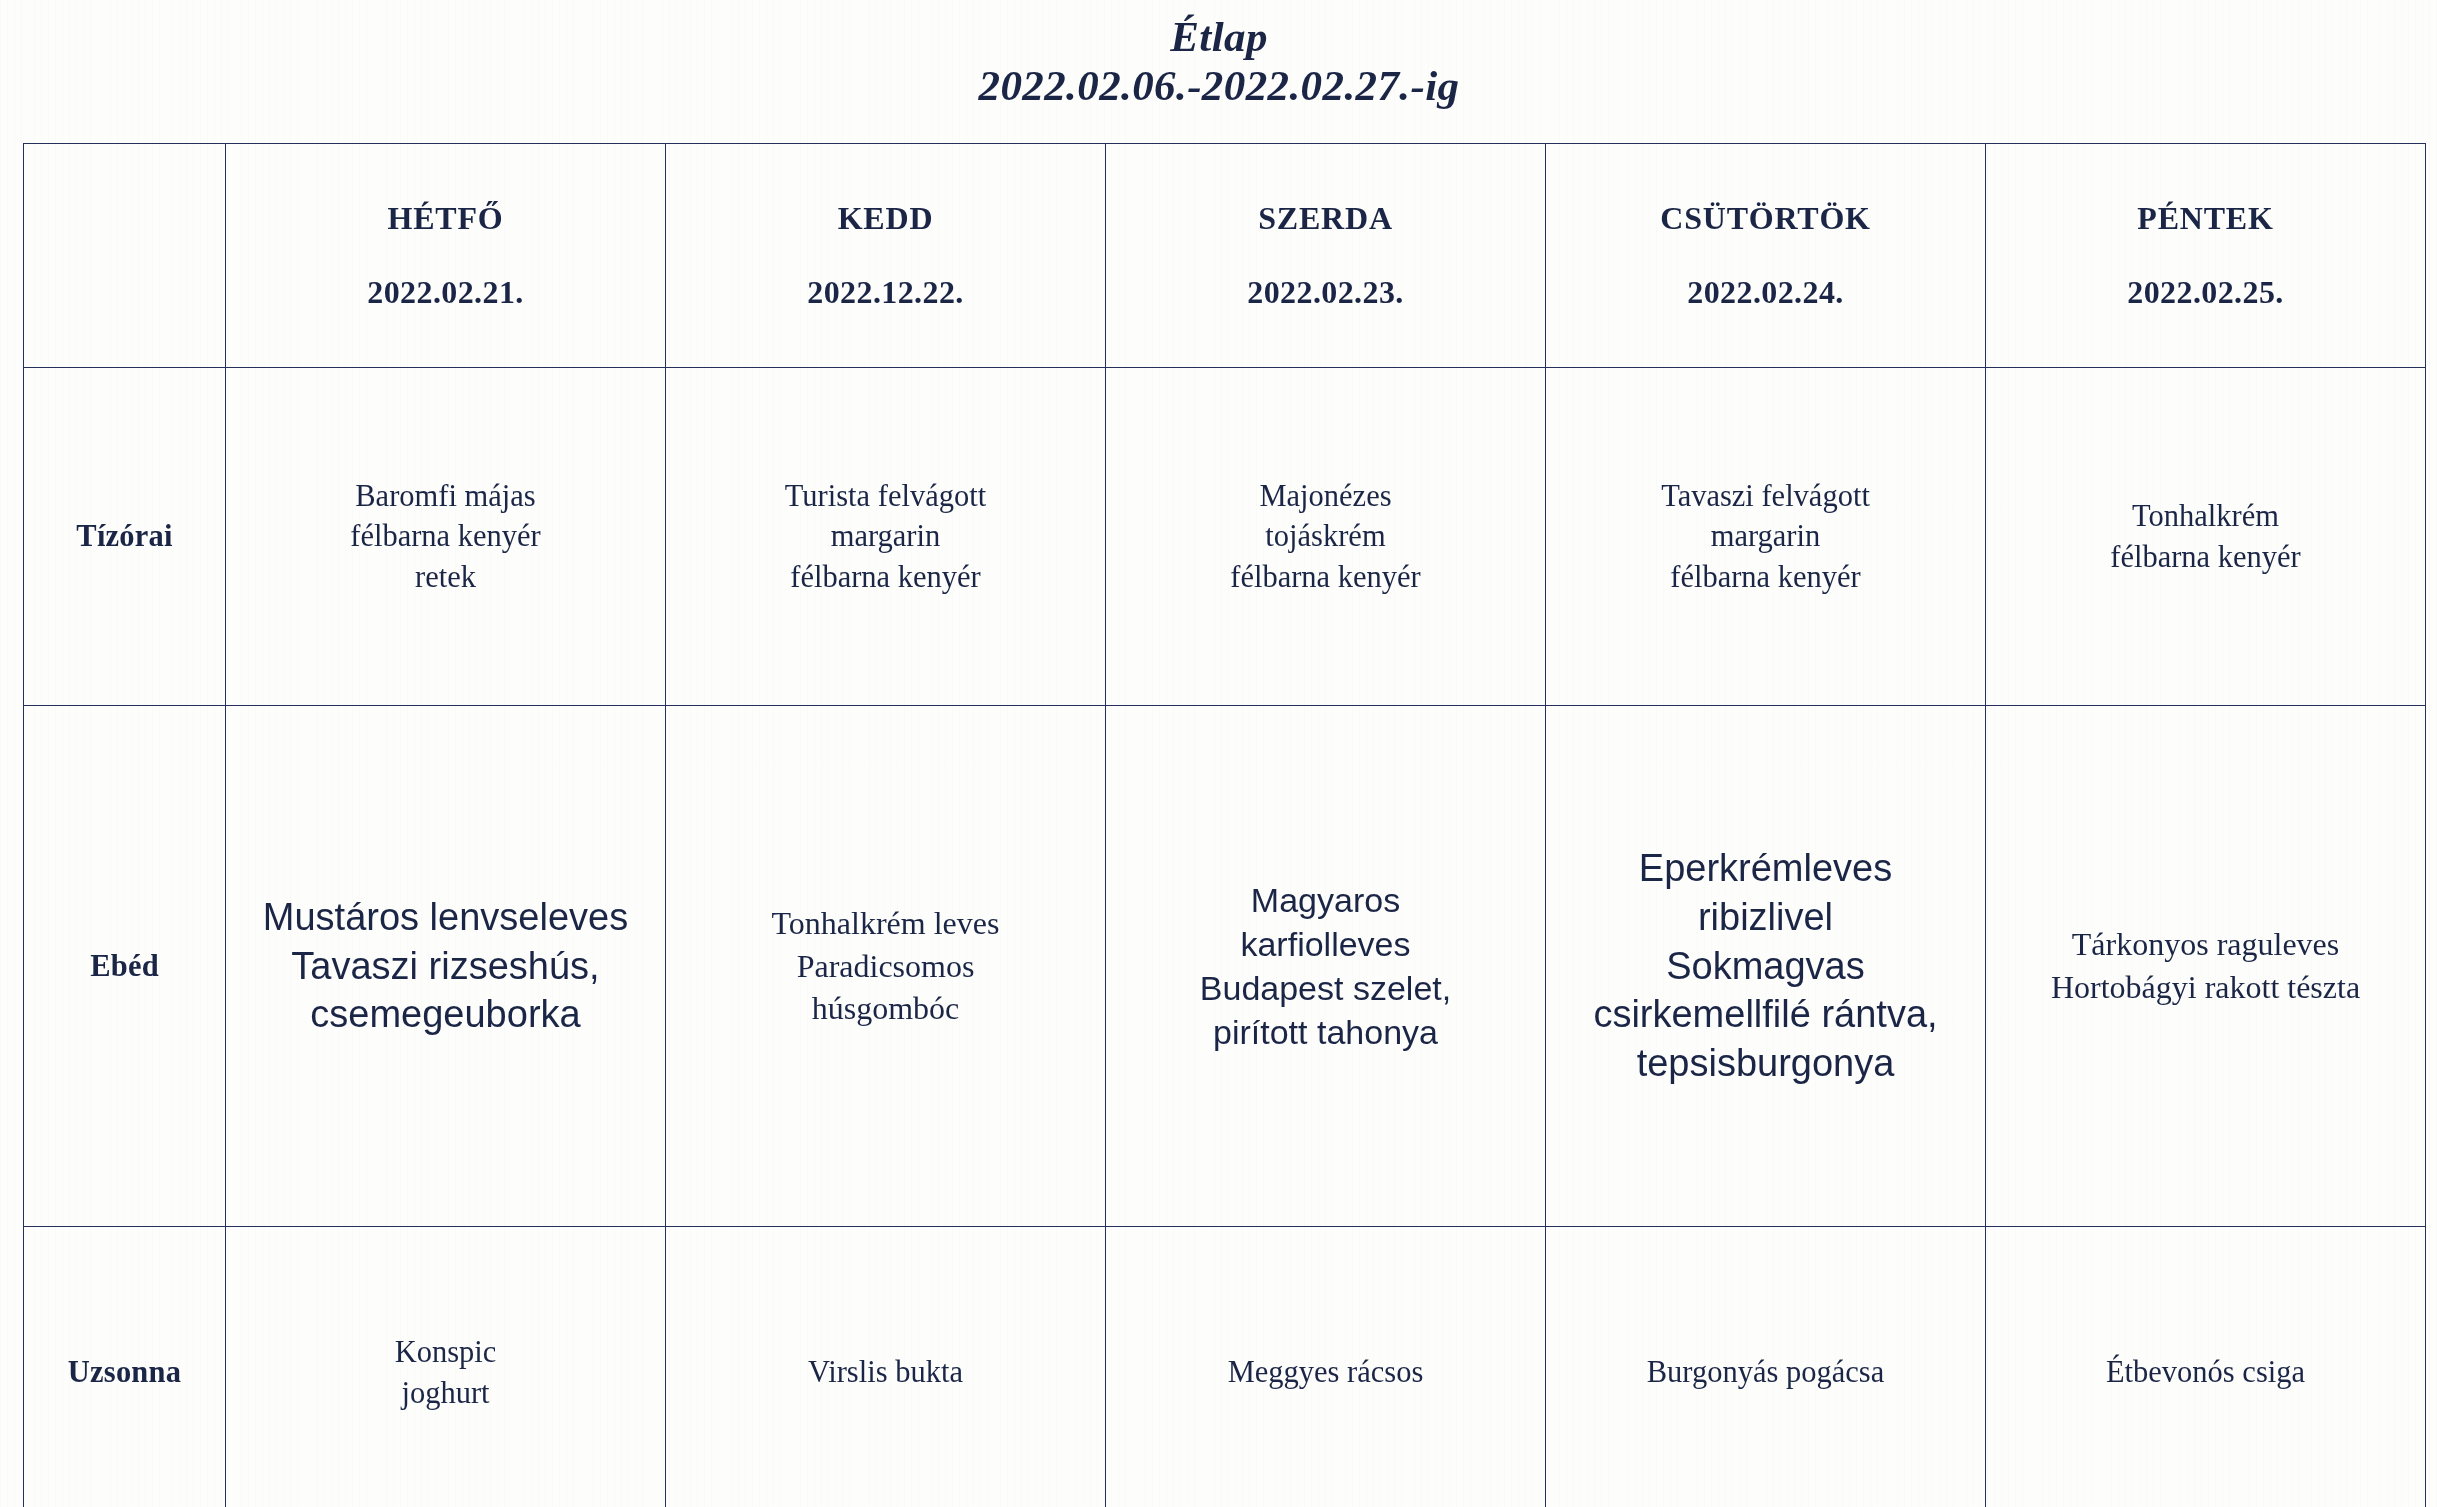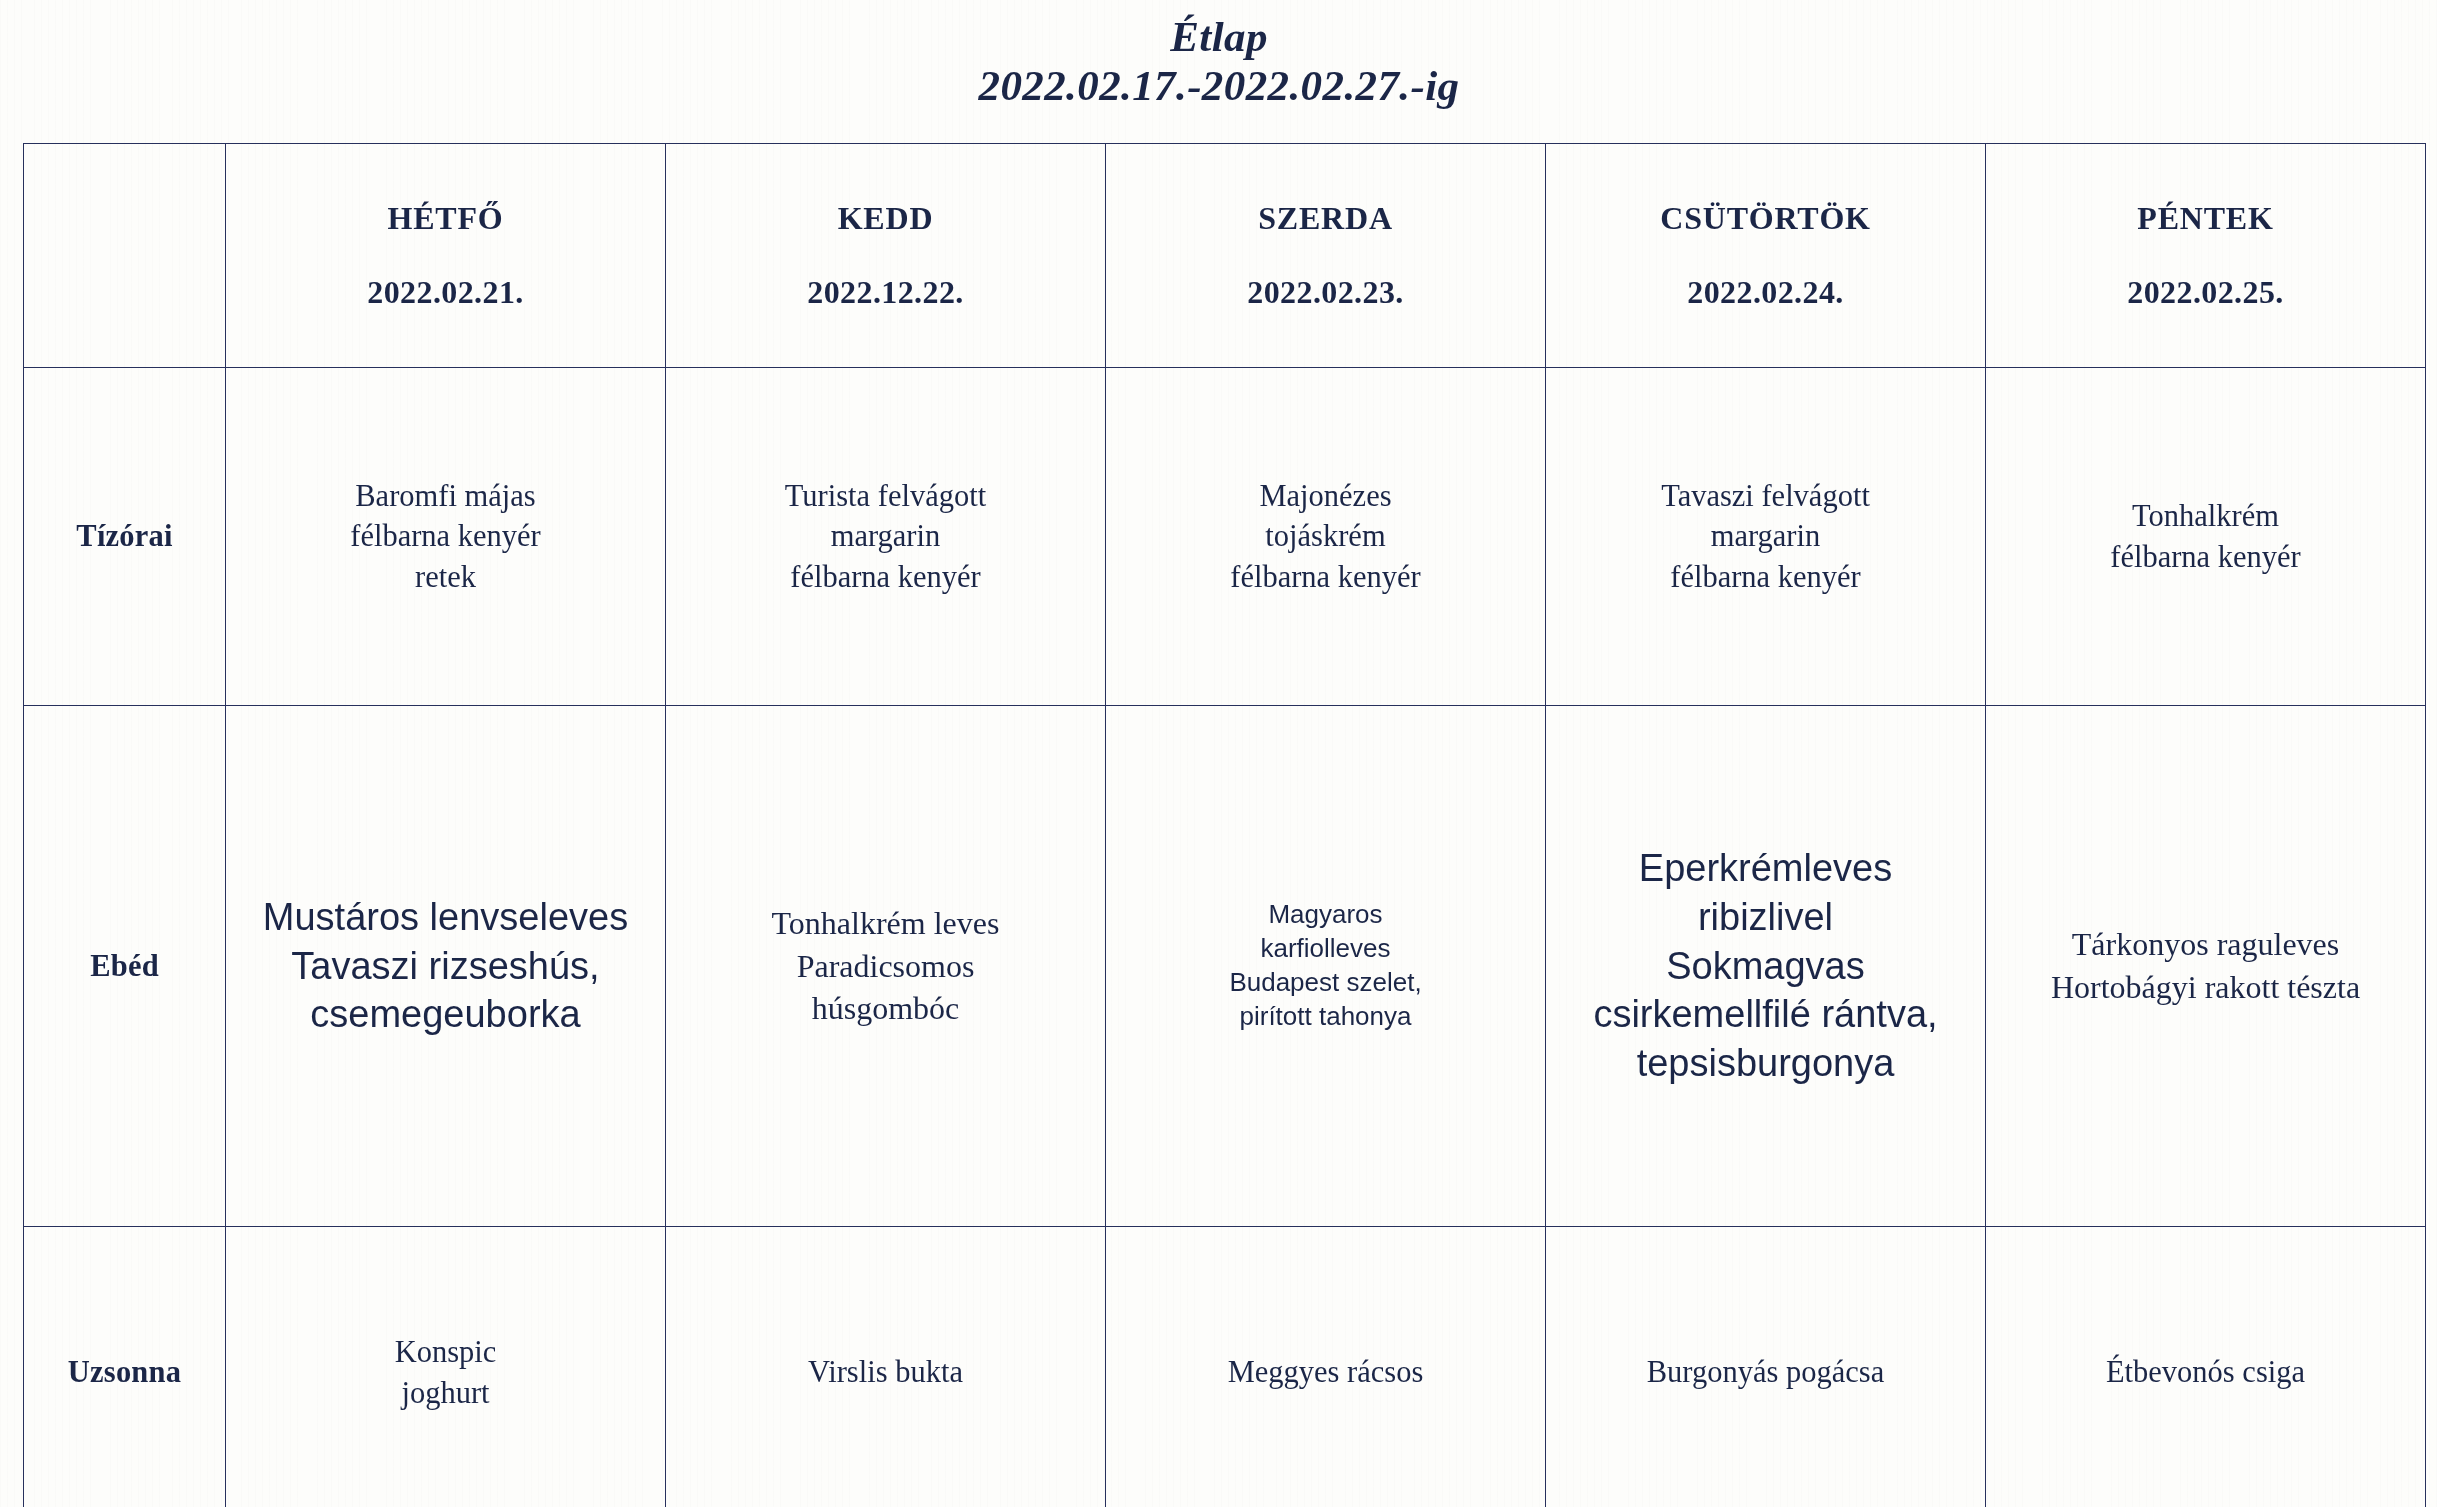--- a/index.html
+++ b/index.html
@@ -119,36 +119,36 @@
     white-space: pre-line;
   }
   
   .dish.sans {
     font-family: "Liberation Sans", "DejaVu Sans", sans-serif;
     font-size: 38px;
     line-height: 1.28;
   }
   .dish.sans-lg {
     font-family: "Liberation Sans", "DejaVu Sans", sans-serif;
-    font-size: 26px;
+    font-size: 34px;
     line-height: 1.3;
   }
   .dish.serif-lg {
     font-size: 32px;
     line-height: 1.34;
   }
 </style>
 </head>
 <body>
 
 <div class="page"></div>
 
 <div class="title-block">
   <div class="title-main">Étlap</div>
-  <div class="title-range">2022.02.17.-2022.02.27.-ig</div>
+  <div class="title-range">2022.02.06.-2022.02.27.-ig</div>
 </div>
 
 <table class="menu-table">
   <colgroup>
     <col class="c-label">
     <col class="c-day">
     <col class="c-day">
     <col class="c-day">
     <col class="c-day">
     <col class="c-day">

